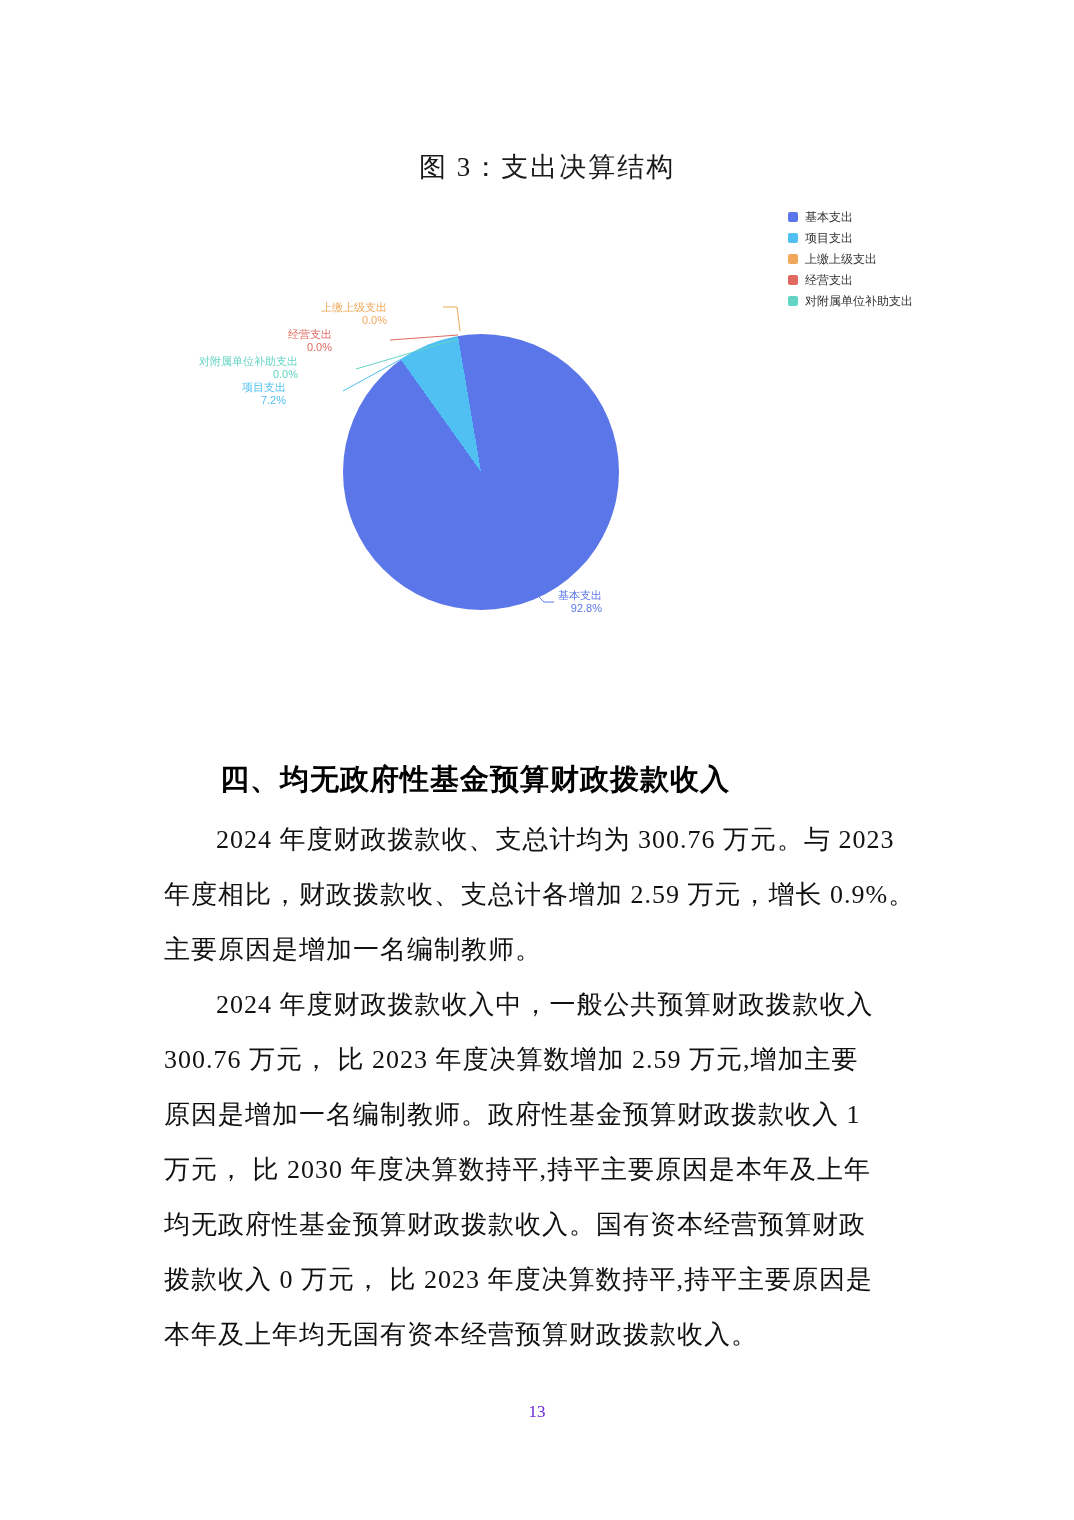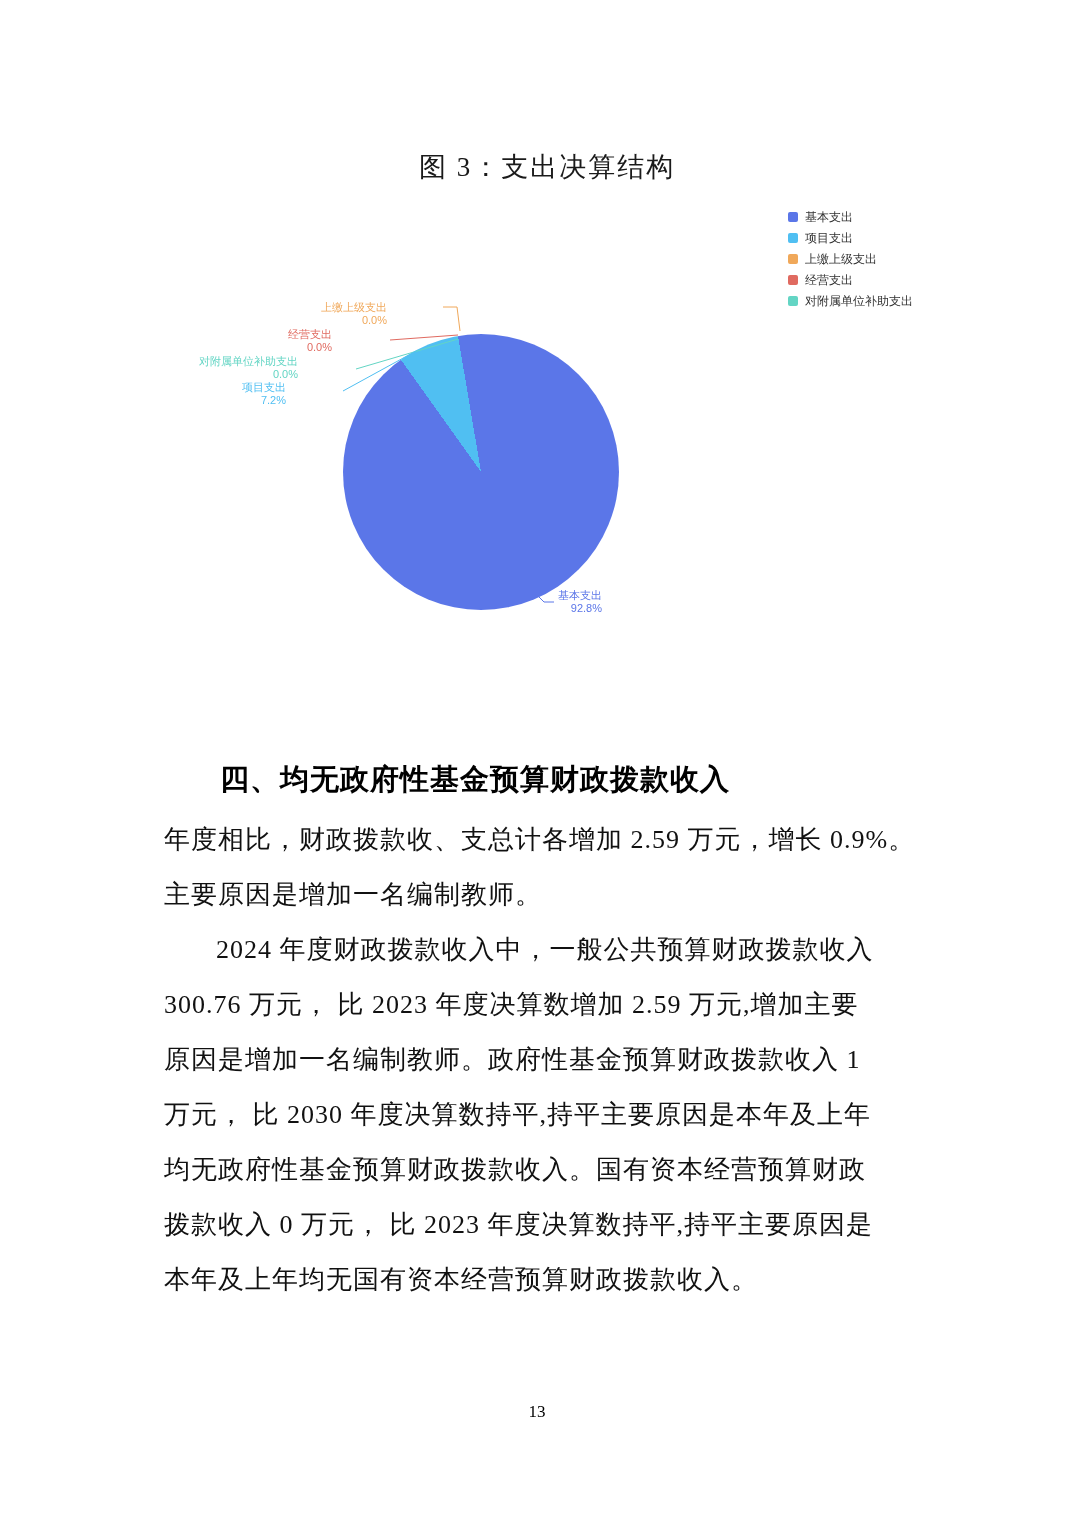--- a/index.html
+++ b/index.html
@@ -42,21 +42,21 @@
     white-space:nowrap;
   }
   .body-text{position:absolute; top:812px; left:164px; width:748px;}
   .text-line{
     height:55px; line-height:55px; font-size:26px; letter-spacing:1px;
     white-space:nowrap; color:#111;
   }
   .text-line.indent{text-indent:52px;}
   .pageno{
     position:absolute; top:1402px; left:0; width:1074px; text-align:center;
-    font-size:17px; color:#000000;
+    font-size:17px; color:#6d28d9;
   }
 </style>
 </head>
 <body>
 
 <div class="page">
 
   <h3 class="fig-title">图 3：支出决算结构</h3>
 
   <div class="chart">
@@ -95,20 +95,21 @@
         <div class="callout" style="right: 702px; top: 143px; text-align: right; color: rgb(224, 106, 96);"><span>经营支出</span><span class="pct">0.0%</span></div>
         <div class="callout" style="right: 736px; top: 170px; text-align: right; color: rgb(99, 213, 196);"><span>对附属单位补助支出</span><span class="pct">0.0%</span></div>
         <div class="callout" style="right: 748px; top: 196px; text-align: right; color: rgb(80, 191, 242);"><span>项目支出</span><span class="pct">7.2%</span></div>
         <div class="callout" style="left: 542px; top: 404px; text-align: left; color: rgb(91, 118, 232);"><span>基本支出</span><span class="pct">92.8%</span></div>
       </div>
   </div>
 
   <h2 class="heading">四、均无政府性基金预算财政拨款收入</h2>
 
   <div class="body-text" id="body-text">
+      <div class="text-line indent">2024 年度财政拨款收、支总计均为 300.76 万元。与 2023</div>
       <div class="text-line">年度相比，财政拨款收、支总计各增加 2.59 万元，增长 0.9%。</div>
       <div class="text-line">主要原因是增加一名编制教师。</div>
       <div class="text-line indent">2024 年度财政拨款收入中，一般公共预算财政拨款收入</div>
       <div class="text-line">300.76 万元， 比 2023 年度决算数增加 2.59 万元,增加主要</div>
       <div class="text-line">原因是增加一名编制教师。政府性基金预算财政拨款收入 1</div>
       <div class="text-line">万元， 比 2030 年度决算数持平,持平主要原因是本年及上年</div>
       <div class="text-line">均无政府性基金预算财政拨款收入。国有资本经营预算财政</div>
       <div class="text-line">拨款收入 0 万元， 比 2023 年度决算数持平,持平主要原因是</div>
       <div class="text-line">本年及上年均无国有资本经营预算财政拨款收入。</div>
     </div>

